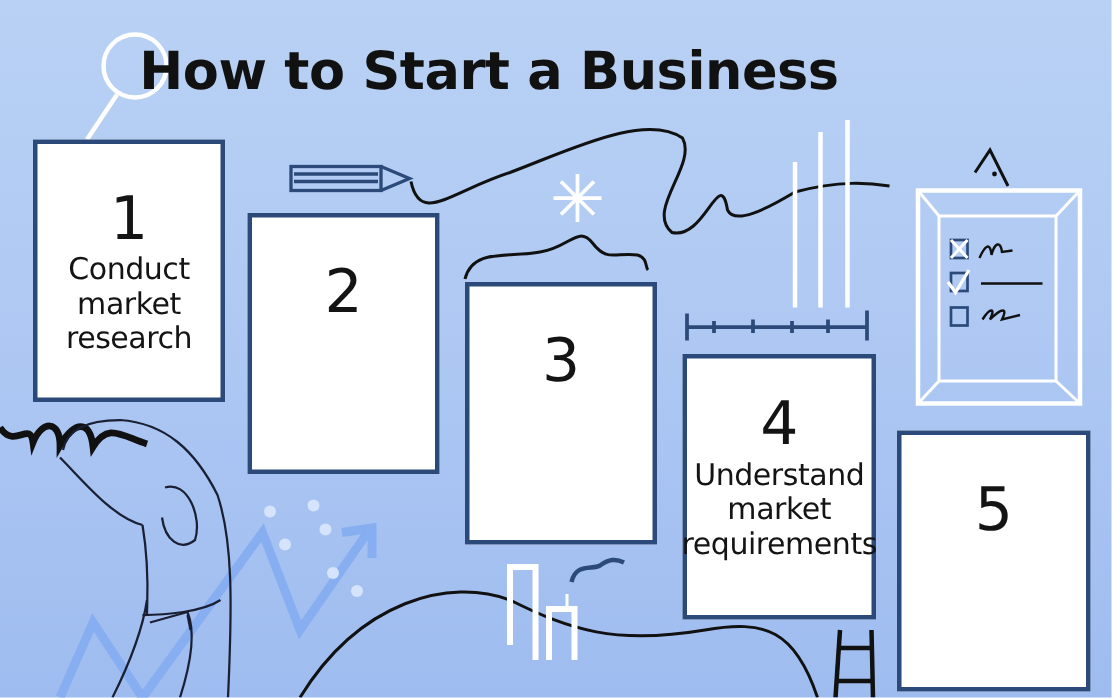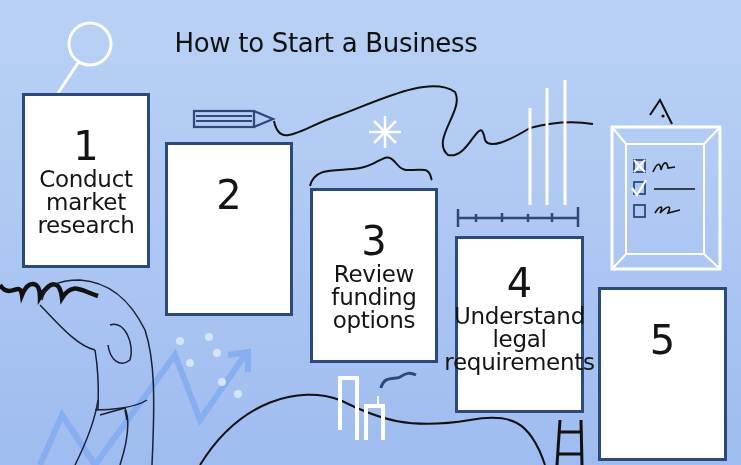--- a/index.html
+++ b/index.html
@@ -1,25 +1,25 @@
 <!DOCTYPE html>
 <html><head>
 <meta charset="utf-8">
 <style>
   html, body { margin:0; padding:0; }
   body { width:741px; height:465px; overflow:hidden; position:relative;
          background: linear-gradient(180deg, #b9d1f4 0%, #afc9f3 45%, #9fbcf0 100%);
          font-family: "DejaVu Sans", "Liberation Sans", sans-serif; }
   .deco { position:absolute; left:0; top:0; width:741px; height:465px; pointer-events:none; }
   .title { position:absolute; left:0; width:652px; top:28px; text-align:center;
-           font-size:26px; color:#111; letter-spacing:-0.3px; font-weight:400; }
+           font-size:35px; color:#111; letter-spacing:-0.3px; font-weight:700; }
   .card { position:absolute; background:#fff; border:3px solid #2b4a7a; box-sizing:border-box;
           display:flex; flex-direction:column; align-items:center; text-align:center; color:#141414; }
   .card .num { font-size:40px; line-height:44px; }
-  .card .label { font-size:23px; line-height:23px; white-space:pre-line; letter-spacing:-0.3px; }
+  .card .label { font-size:20px; line-height:23px; white-space:pre-line; letter-spacing:-0.3px; }
 </style>
 </head>
 <body>
 
 <svg class="deco" viewBox="0 0 741 465">
 
   <g stroke="#fff" stroke-width="3" fill="none">
     <circle cx="90" cy="44" r="21"></circle>
     <line x1="78" y1="63" x2="58" y2="93"></line>
   </g>
@@ -128,27 +128,24 @@
 market
 research</div>
 </div>
 
 <div class="card" style="left:165px;top:142px;width:128px;height:174px;padding-top:28px;">
   <div class="num">2</div>
 </div>
 
 <div class="card" style="left:310px;top:188px;width:128px;height:175px;padding-top:28px;">
   <div class="num">3</div>
-  <div class="label">Review
-funding
-options</div>
 </div>
 
 <div class="card" style="left:455px;top:236px;width:129px;height:177px;padding-top:22px;">
   <div class="num">4</div>
   <div class="label">Understand
-legal
+market
 requirements</div>
 </div>
 
 <div class="card" style="left:598px;top:287px;width:129px;height:174px;padding-top:28px;">
   <div class="num">5</div>
 </div>
 
 </body></html>

